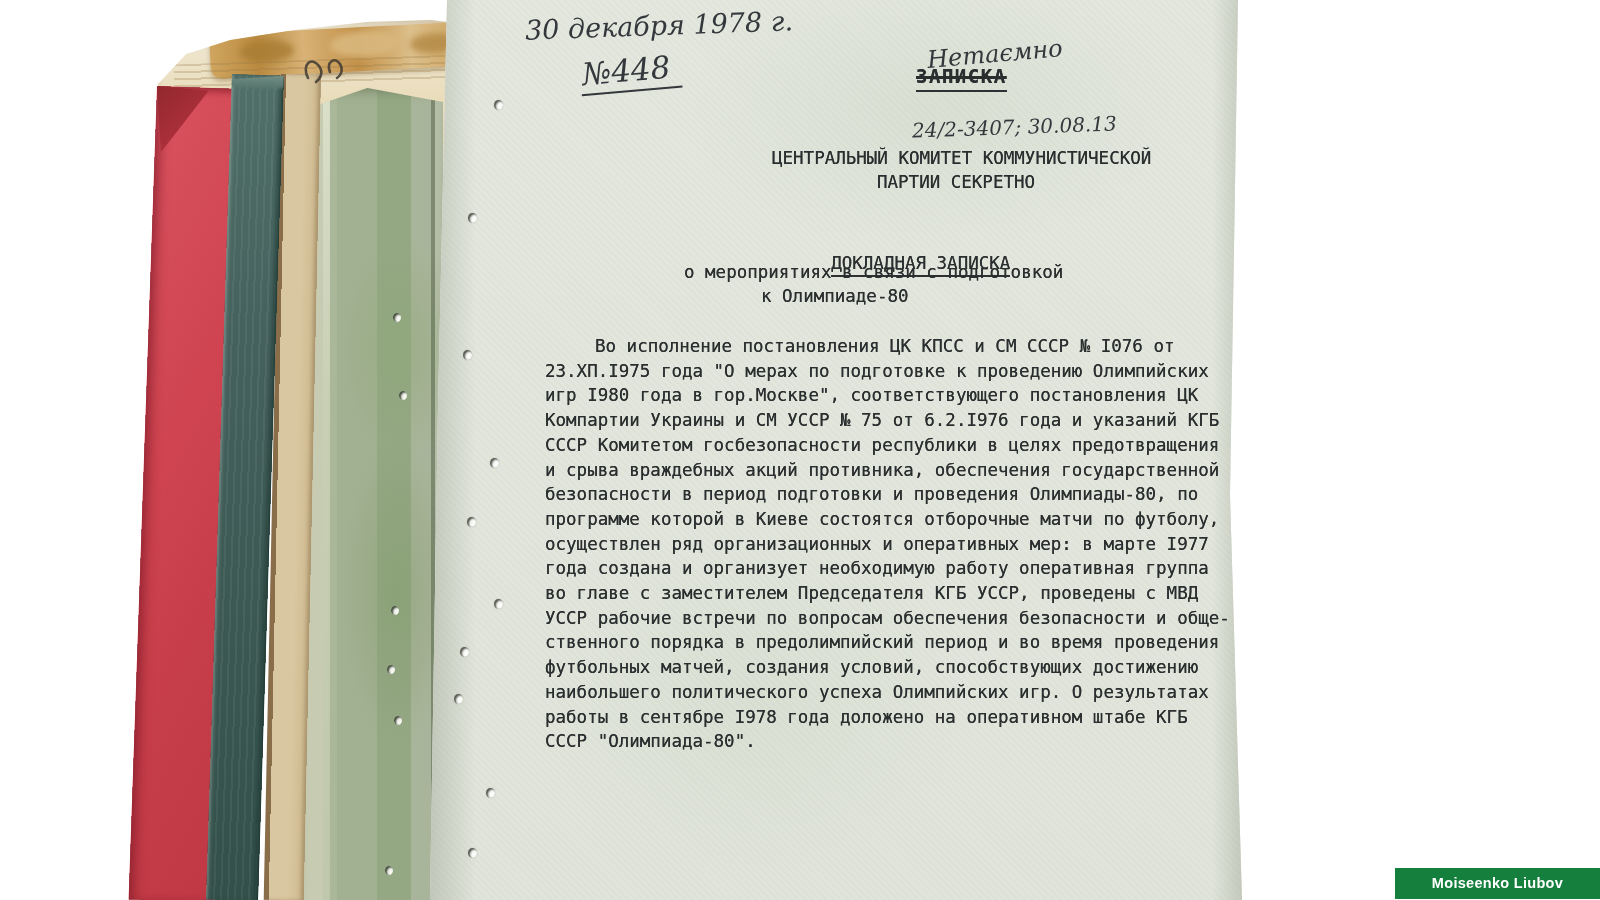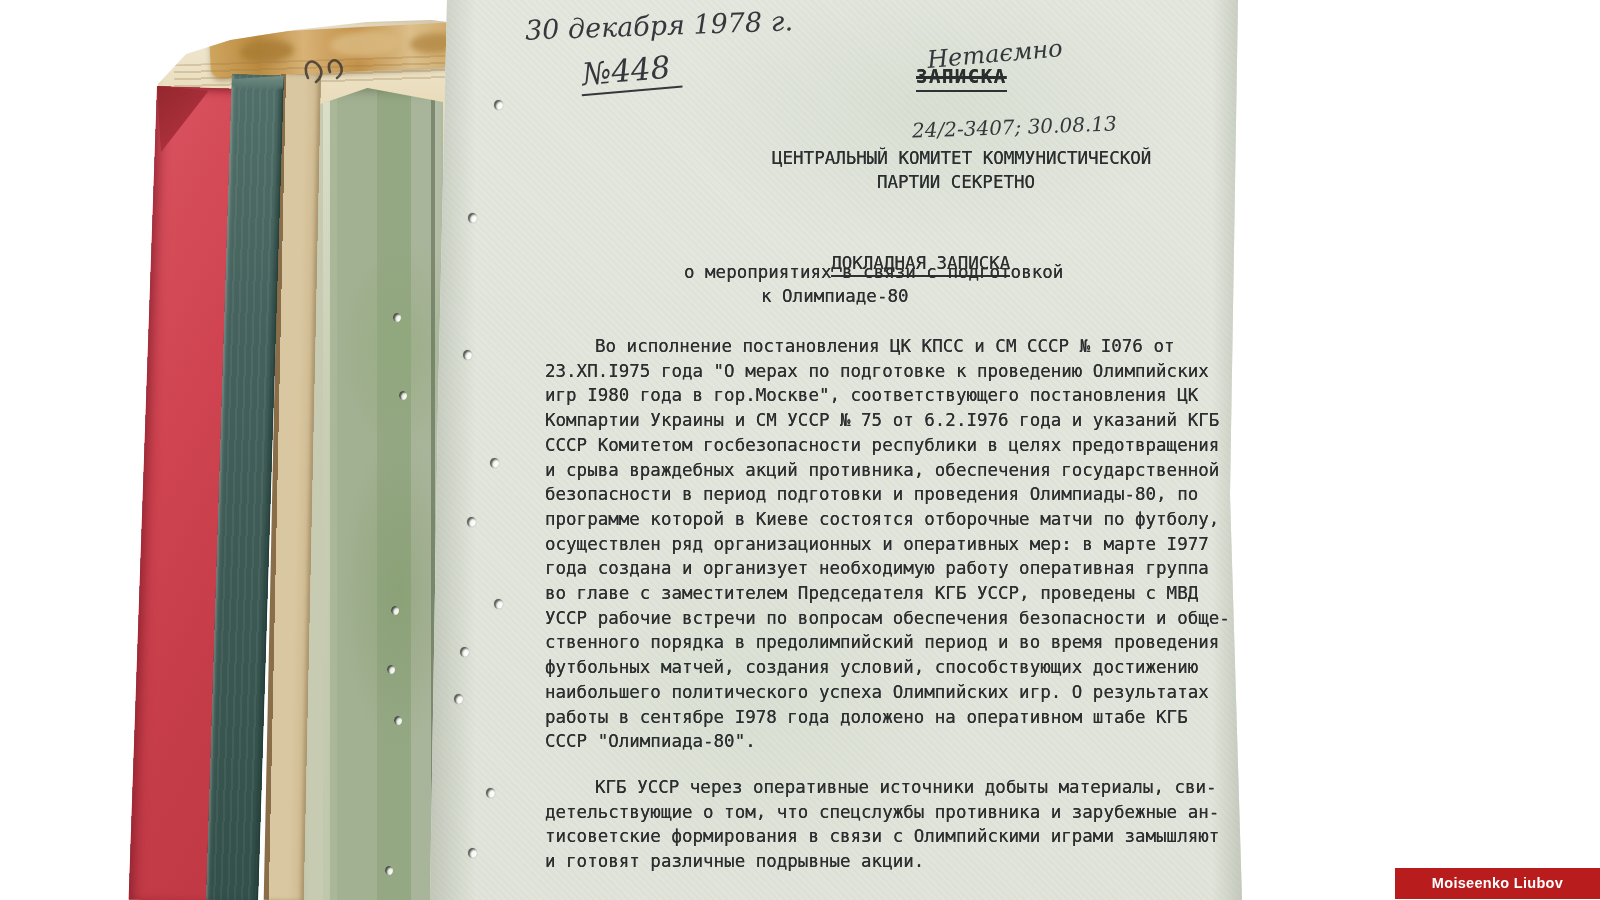--- a/index.html
+++ b/index.html
@@ -76,21 +76,21 @@
     text-decoration:line-through;text-decoration-thickness:3px;
     border-bottom:2.5px solid #2e3133;padding-bottom:1px;}
   .copy-num{font-family:"DejaVu Serif","Liberation Serif",serif;font-style:italic;font-weight:bold;
     font-size:24px;border-bottom:2px solid #2e3133;padding:0 16px 0 6px;margin-left:4px;}
 
   .hole{position:absolute;width:9px;height:10px;border-radius:50%;background:#fbfcf9;
     box-shadow:inset 2px 1.5px 2px rgba(55,58,48,.85),0 0 1px rgba(90,95,80,.6);}
   .hole-g{position:absolute;width:8px;height:9px;border-radius:50%;background:#f4f6ef;
     box-shadow:inset 2px 1.5px 2px rgba(45,55,38,.9);}
 
-  .credit{left:1395px;top:868px;width:205px;height:31px;background:#b91c1c;color:#ffffff;
+  .credit{left:1395px;top:868px;width:205px;height:31px;background:#15803d;color:#ffffff;
     font-family:"Liberation Sans","DejaVu Sans",sans-serif;font-weight:bold;font-size:14.5px;
     text-align:center;line-height:31px;letter-spacing:.3px;}
 </style>
 </head>
 <body>
 
 <div class="scene">
 
   <div class="abs pages-top">
     <div class="tan-strip">
@@ -168,20 +168,16 @@
 программе которой в Киеве состоятся отборочные матчи по футболу,
 осуществлен ряд организационных и оперативных мер: в марте I977
 года создана и организует необходимую работу оперативная группа
 во главе с заместителем Председателя КГБ УССР, проведены с МВД
 УССР рабочие встречи по вопросам обеспечения безопасности и обще-
 ственного порядка в предолимпийский период и во время проведения
 футбольных матчей, создания условий, способствующих достижению
 наибольшего политического успеха Олимпийских игр. О результатах
 работы в сентябре I978 года доложено на оперативном штабе КГБ
 СССР "Олимпиада-80".</div>
-    <div class="typed para" style="left:115px;top:775px;">КГБ УССР через оперативные источники добыты материалы, сви-
-детельствующие о том, что спецслужбы противника и зарубежные ан-
-тисоветские формирования в связи с Олимпийскими играми замышляют
-и готовят различные подрывные акции.</div>
   </div>
 
   <div class="abs credit">Moiseenko Liubov</div>
 </div>
 
 </body></html>

